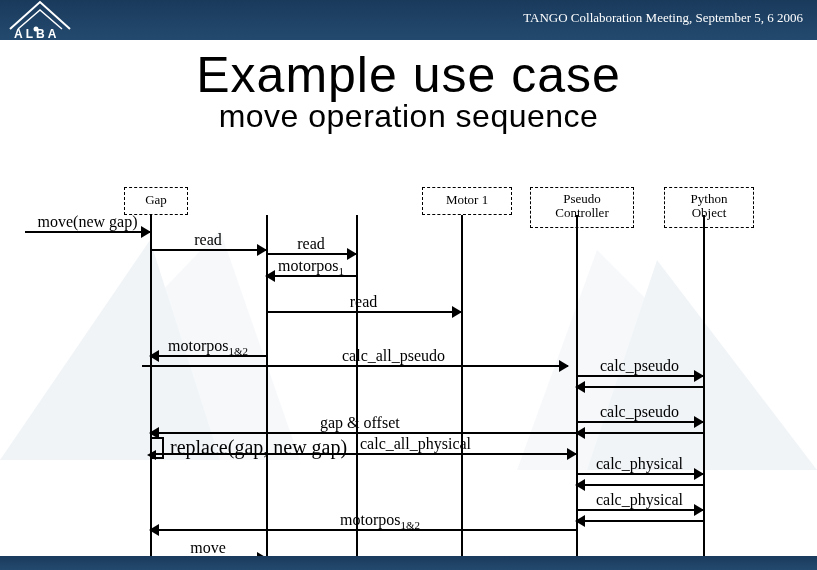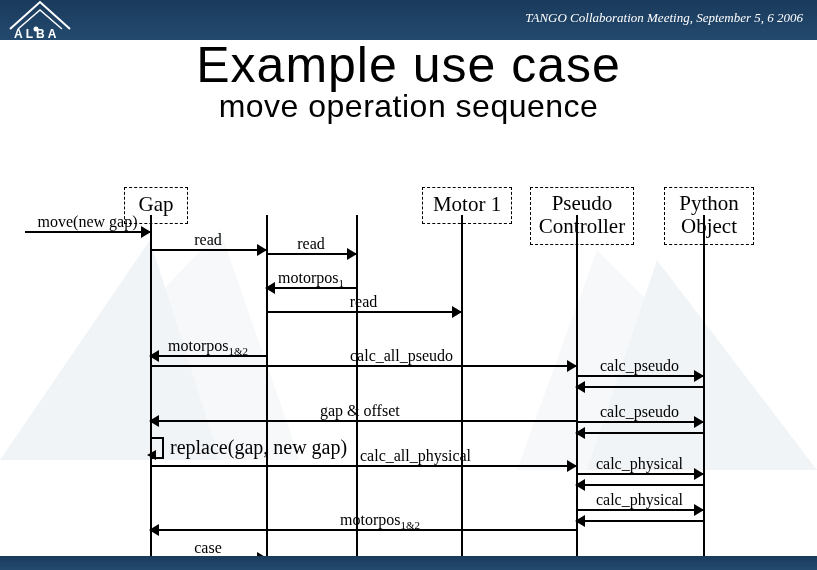--- a/index.html
+++ b/index.html
@@ -1,42 +1,43 @@
 <!DOCTYPE html>
 <html><head>
 <meta charset="utf-8">
 <style>
   html,body{margin:0;padding:0;width:817px;height:570px;font-family:Georgia,'Times New Roman',serif;background:#fff;overflow:hidden;}
   .header{position:relative;height:40px;background:linear-gradient(to bottom,#1a3a5c,#234a6e);}
   .logo{position:absolute;left:8px;top:-4px;width:110px;height:44px;}
-  .meeting{position:absolute;right:14px;top:10px;color:#fff;font-style:italic;font-size:13px;}
+  .meeting{position:absolute;right:14px;top:10px;color:#fff;font-size:13px;}
   .title{
     text-align:center;
     font-size:50px;
     font-weight:300;
+    margin-top:10px;
     line-height:1;
     letter-spacing:1px;
     color:#000;
     font-family:'Century Gothic','Gill Sans',Verdana,sans-serif;
   }
   .subtitle{
     text-align:center;
     font-size:32px;
     font-weight:300;
     margin-top:-2px;
     letter-spacing:.5px;
     color:#000;
     font-family:'Century Gothic','Gill Sans',Verdana,sans-serif;
   }
   .diagram{position:absolute;top:175px;left:0;width:817px;height:395px;}
   .lifeline{position:absolute;top:40px;height:355px;border-left:2px solid #000;}
   .lifebox{
     position:absolute;top:12px;text-align:center;
     border:1.5px dashed #000;
-    font-size:21px;
+    font-size:13px;
     padding:4px 6px 6px;
     white-space:nowrap;
     background:rgba(255,255,255,0.7);
   }
   .msg{position:absolute;height:14px;}
   .msg .bar{position:absolute;top:8px;height:2px;background:#000;left:0;right:0;}
   .msg .lbl{position:absolute;top:-10px;font-size:16px;white-space:nowrap;}
   .msg .lbl.center{left:50%;transform:translateX(-50%);text-align:center;}
   .msg .lbl sub{font-size:11px;}
   .arrow-r::after{
@@ -99,66 +100,66 @@
       <div class="lbl center">move(new gap)</div>
   </div>
   <div class="msg arrow-r" style="left:150px;width:116px;top:66px">
     <div class="bar"></div>
       <div class="lbl center">read</div>
   </div>
   <div class="msg arrow-r" style="left:266px;width:90px;top:70px">
     <div class="bar"></div>
       <div class="lbl center">read</div>
   </div>
-  <div class="msg arrow-l" style="left:266px;width:90px;top:104px">
+  <div class="msg arrow-l" style="left:266px;width:90px;top:92px">
     <div class="bar"></div>
     <div class="lbl center">
       <span>motorpos</span><sub>1</sub>
     </div>
   </div>
   <div class="msg arrow-r" style="left:266px;width:195px;top:128px">
     <div class="bar"></div>
       <div class="lbl center">read</div>
   </div>
   <div class="msg arrow-l" style="left:150px;width:116px;top:172px">
     <div class="bar"></div>
     <div class="lbl center">
       <span>motorpos</span><sub>1&amp;2</sub>
     </div>
   </div>
-  <div class="msg arrow-r" style="left:150px;width:426px;top:182px">
+  <div class="msg arrow-r" style="left:142px;width:426px;top:182px">
     <div class="bar"></div>
       <div class="lbl" style="left:200px">calc_all_pseudo</div>
   </div>
   <div class="msg arrow-r" style="left:576px;width:127px;top:192px">
     <div class="bar"></div>
       <div class="lbl center">calc_pseudo</div>
   </div>
   <div class="msg arrow-l" style="left:576px;width:127px;top:203px">
       <div class="bar"></div>
     </div>
 
   <div class="msg arrow-r" style="left:576px;width:127px;top:238px">
     <div class="bar"></div>
       <div class="lbl center">calc_pseudo</div>
   </div>
   <div class="msg arrow-l" style="left:576px;width:127px;top:249px">
       <div class="bar"></div>
     </div>
 
-  <div class="msg arrow-l" style="left:150px;width:426px;top:237px">
+  <div class="msg arrow-l" style="left:150px;width:426px;top:249px">
     <div class="bar"></div>
       <div class="lbl" style="left:170px">gap &amp; offset</div>
   </div>
 
   <div style="position:absolute;left:150px;top:262px;width:12px;height:18px;border:2px solid #000;border-left:none"></div>
   <div style="position:absolute;left:147px;top:275px;border-top:5px solid transparent;border-bottom:5px solid transparent;border-right:9px solid #000"></div>
   <div style="position:absolute;left:170px;top:261px;font-size:20px">replace(gap, new gap)</div>
 
-  <div class="msg arrow-r" style="left:150px;width:426px;top:282px">
+  <div class="msg arrow-r" style="left:150px;width:426px;top:270px">
     <div class="bar"></div>
       <div class="lbl" style="left:210px">calc_all_physical</div>
   </div>
   <div class="msg arrow-r" style="left:576px;width:127px;top:290px">
     <div class="bar"></div>
       <div class="lbl center">calc_physical</div>
   </div>
   <div class="msg arrow-l" style="left:576px;width:127px;top:301px">
       <div class="bar"></div>
     </div>
@@ -172,18 +173,18 @@
     </div>
 
   <div class="msg arrow-l" style="left:150px;width:426px;top:346px">
     <div class="bar"></div>
     <div class="lbl" style="left:190px">
       <span>motorpos</span><sub>1&amp;2</sub>
     </div>
   </div>
   <div class="msg arrow-r" style="left:150px;width:116px;top:374px">
     <div class="bar"></div>
-      <div class="lbl center">case</div>
+      <div class="lbl center">move</div>
   </div>
 
 </div>
 
 <div class="bottombar"></div>
 
 </body></html>

